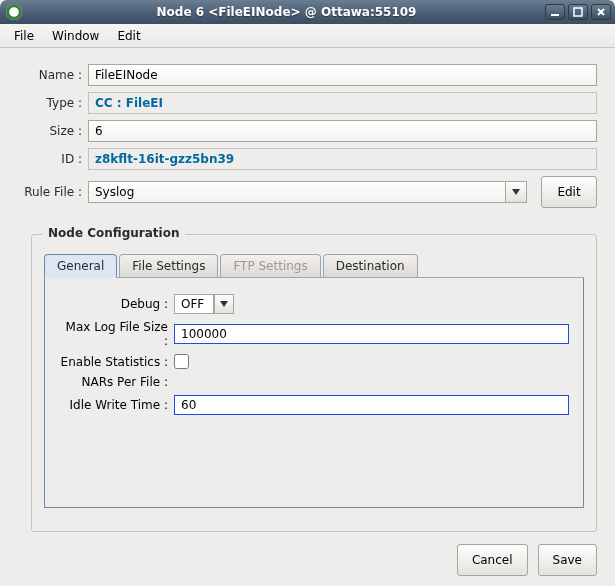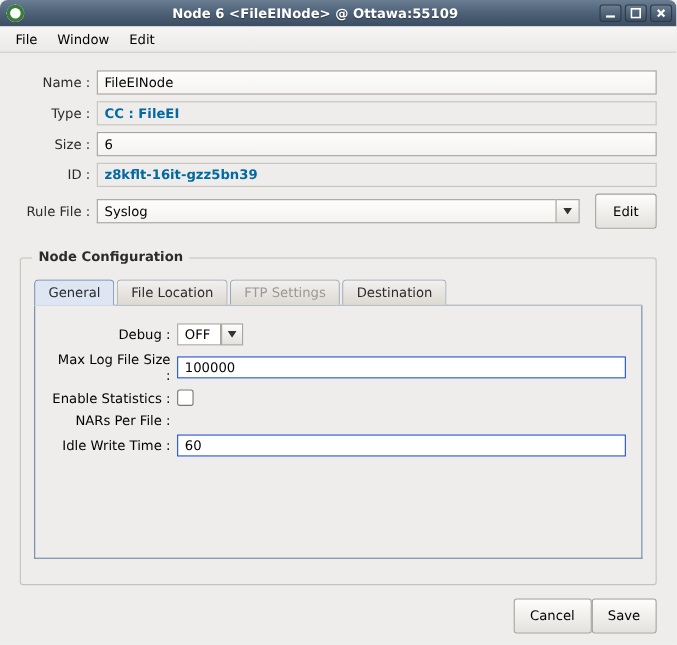--- a/index.html
+++ b/index.html
@@ -126,20 +126,21 @@
 
   
   .group {
     margin-top: 20px;
     border: 1px solid #c6c2bc;
     border-radius: 3px;
     padding: 14px 12px 12px 12px;
     position: relative;
     flex: 1;
     min-height: 0;
+    margin-left: 13px;
   }
   .group-title {
     position: absolute;
     top: -9px;
     left: 10px;
     background: #eeedeb;
     padding: 0 6px;
     font-weight: bold;
     color: #2b2b2b;
   }
@@ -212,20 +213,21 @@
   .small-select .dropdown-btn { height: 20px; width: 20px; }
   input[type=checkbox].native {
     width: 15px; height: 15px;
     margin: 0;
   }
 
   .dialog-footer {
     margin-top: auto;
     display: flex;
     justify-content: flex-end;
+    gap: 10px;
     padding-top: 12px;
   }
 </style>
 </head>
 <body>
 
 <div class="titlebar">
   <div class="app-icon">
     <svg viewBox="0 0 10 10">
         <circle cx="5" cy="5" r="4" fill="none" stroke="#3a7d3a" stroke-width="2"></circle>
@@ -289,21 +291,21 @@
         </svg>
     </div>
     <button class="edit-btn">Edit</button>
   </div>
 
   <div class="group">
     <div class="group-title">Node Configuration</div>
 
     <div class="tabs-row">
       <div class="tab active">General</div>
-      <div class="tab">File Location</div>
+      <div class="tab">File Settings</div>
       <div class="tab disabled">FTP Settings</div>
       <div class="tab">Destination</div>
     </div>
 
     <div class="tab-panel">
 
       <div class="panel-row">
         <div class="panel-label">Debug :</div>
         <div class="small-select">
           <div class="sel-box">OFF</div>

